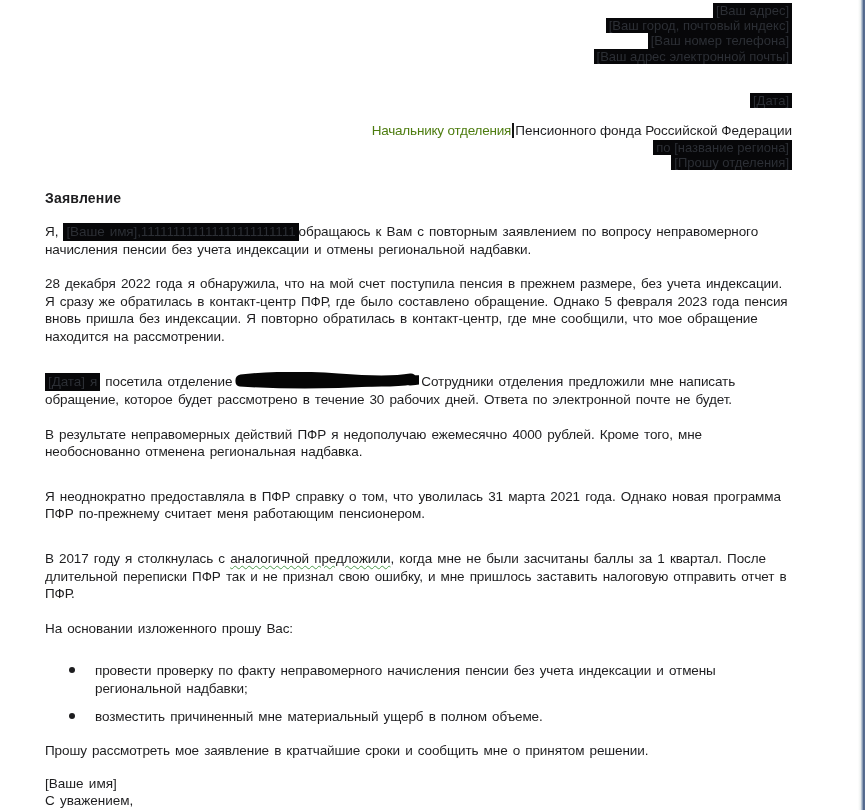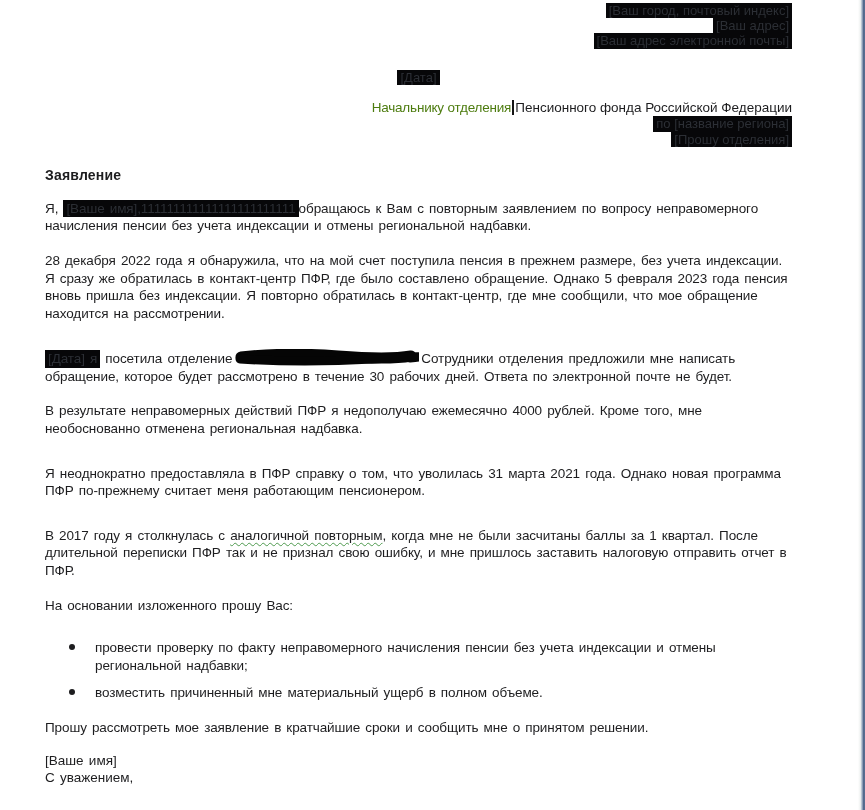--- a/index.html
+++ b/index.html
@@ -22,21 +22,21 @@
     text-align: right;
     font-size: 13px;
     line-height: 15.2px;
   }
   .chip {
     background: #070709;
     color: #2c2f35;
     padding: 0 3px;
     display: inline-block;
   }
-  .date-line { margin-top: 21px; text-align: center; font-size: 13px; }
+  .date-line { margin-top: 29px; text-align: right; font-size: 13px; }
   
   .recipient {
     margin-top: 15px;
     text-align: right;
     font-size: 13.5px;
     line-height: 16.5px;
   }
   .recipient .prefix { color: #4d7c0f; letter-spacing: -0.2px; }
   .caret {
     display: inline-block;
@@ -106,22 +106,23 @@
     width: 7px; height: 810px;
     background: linear-gradient(to right, #ffffff 0%, #eef1f0 35%, #9aabc1 60%, #4f6589 80%, #5b7094 100%);
   }
 </style>
 </head>
 <body>
 
 <div class="page">
 
   <div class="letterhead">
+    <div><span class="chip">[Ваш адрес]</span></div>
     <div><span class="chip">[Ваш город, почтовый индекс]</span></div>
-    <div><span class="chip">[Ваш адрес]</span></div>
+    <div><span class="chip">[Ваш номер телефона]</span></div>
     <div><span class="chip">[Ваш адрес электронной почты]</span></div>
     <div class="date-line"><span class="chip">[Дата]</span></div>
   </div>
 
   <div class="recipient">
     <div>
       <span class="prefix">Начальнику отделения</span><span class="caret"></span><span>Пенсионного фонда Российской Федерации</span>
     </div>
     <div class="recipient-chips"><span class="chip">по [название региона]</span></div>
     <div class="recipient-chips"><span class="chip">[Прошу отделения]</span></div>
@@ -135,21 +136,21 @@
 
   <p class="para tight"><span class="chip">[Дата] я</span><span> посетила отделение</span><svg class="scribble" width="186" height="17" viewBox="0 0 186 17" xmlns="http://www.w3.org/2000/svg">
         <path d="M8 8 Q 55 3, 105 7 T 178 7" stroke="#050505" stroke-width="11" fill="none" stroke-linecap="round"></path>
         <path d="M7 10 Q 70 14, 140 10 T 177 9" stroke="#050505" stroke-width="9" fill="none" stroke-linecap="round"></path>
       </svg><span>Сотрудники отделения предложили мне написать обращение, которое будет рассмотрено в течение 30 рабочих дней. Ответа по электронной почте не будет.</span></p>
 
   <p class="para">В результате неправомерных действий ПФР я недополучаю ежемесячно 4000 рублей. Кроме того, мне необоснованно отменена региональная надбавка.</p>
 
   <p class="para tight">Я неоднократно предоставляла в ПФР справку о том, что уволилась 31 марта 2021 года. Однако новая программа ПФР по-прежнему считает меня работающим пенсионером.</p>
 
-  <p class="para tight"><span>В 2017 году я столкнулась с </span><span class="wavy">аналогичной повторным</span><span>, когда мне не были засчитаны баллы за 1 квартал. После длительной переписки ПФР так и не признал свою ошибку, и мне пришлось заставить налоговую отправить отчет в ПФР.</span></p>
+  <p class="para tight"><span>В 2017 году я столкнулась с </span><span class="wavy">аналогичной предложили</span><span>, когда мне не были засчитаны баллы за 1 квартал. После длительной переписки ПФР так и не признал свою ошибку, и мне пришлось заставить налоговую отправить отчет в ПФР.</span></p>
 
 
   <p class="para">На основании изложенного прошу Вас:</p>
 
   <ul class="req-list">
     <li><span class="bullet-dot"></span><span>провести проверку по факту неправомерного начисления пенсии без учета индексации и отмены региональной надбавки;</span></li>
     <li><span class="bullet-dot"></span><span>возместить причиненный мне материальный ущерб в полном объеме.</span></li>
   </ul>
 
   <p class="para first">Прошу рассмотреть мое заявление в кратчайшие сроки и сообщить мне о принятом решении.</p>

